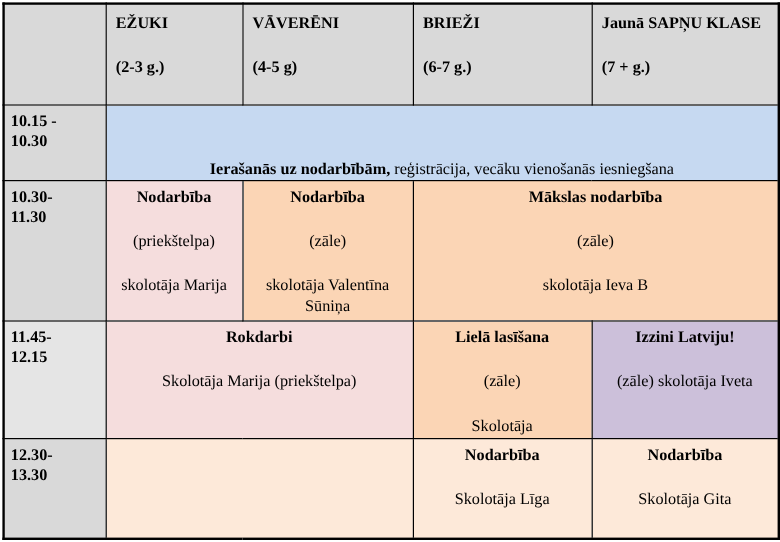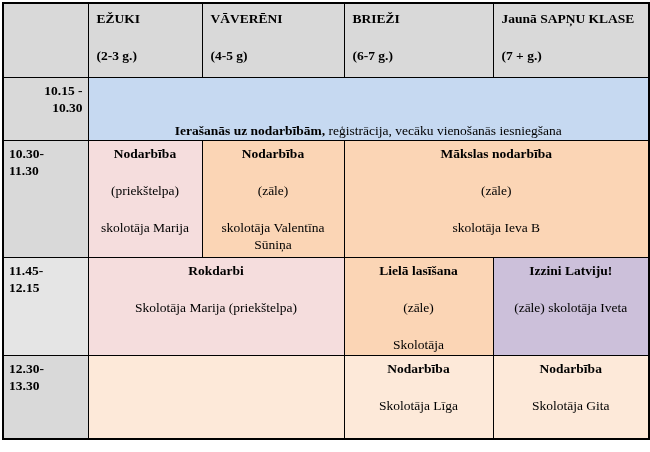--- a/index.html
+++ b/index.html
@@ -29,21 +29,21 @@
     overflow: hidden;
     font-size: 13.5px;
     line-height: 17px;
   }
   col.c-time { width: 85px; }
   col.c-1 { width: 114px; }
   col.c-2 { width: 142px; }
   col.c-3 { width: 149px; }
   col.c-4 { width: 156px; }
 
-  tr.r-header   { height: 74px; }
+  tr.r-header   { height: 84px; }
   tr.r-arrival  { height: 32px; }
   tr.r-session1 { height: 117px; }
   tr.r-snack    { height: 37px; }
   tr.r-session2 { height: 95px; }
   tr.r-session3 { height: 84px; }
 
   .head-cell { font-weight: bold; text-align: left; }
   .head-cell .stack { padding: 6px 6px 2px 8px; }
 
   .time-cell { font-weight: bold; text-align: left; }
@@ -107,21 +107,21 @@
       <td class="head-cell" style="background-color: rgb(217, 217, 217);">
         <div class="stack">
           <span>Jaunā SAPŅU KLASE</span>
           <span>(7 + g.)</span>
         </div>
       </td>
     </tr>
 
     <tr class="r-arrival">
       <td class="time-cell" style="background-color: rgb(217, 217, 217);">
-        <div class="stack-tight time-stack" style="padding:4px 5px 2px 5px;text-align:right;">
+        <div class="stack-tight time-stack" style="padding:4px 5px 2px 5px;">
           <span>10.15 -</span>
           <span>10.30</span>
         </div>
       </td>
       <td class="banner-cell" colspan="4" style="background-color: rgb(198, 217, 241);">
         <div class="line">
           <span class="bold-part">Ierašanās uz nodarbībām,</span><span> reģistrācija, vecāku vienošanās iesniegšana</span>
         </div>
       </td>
     </tr>

